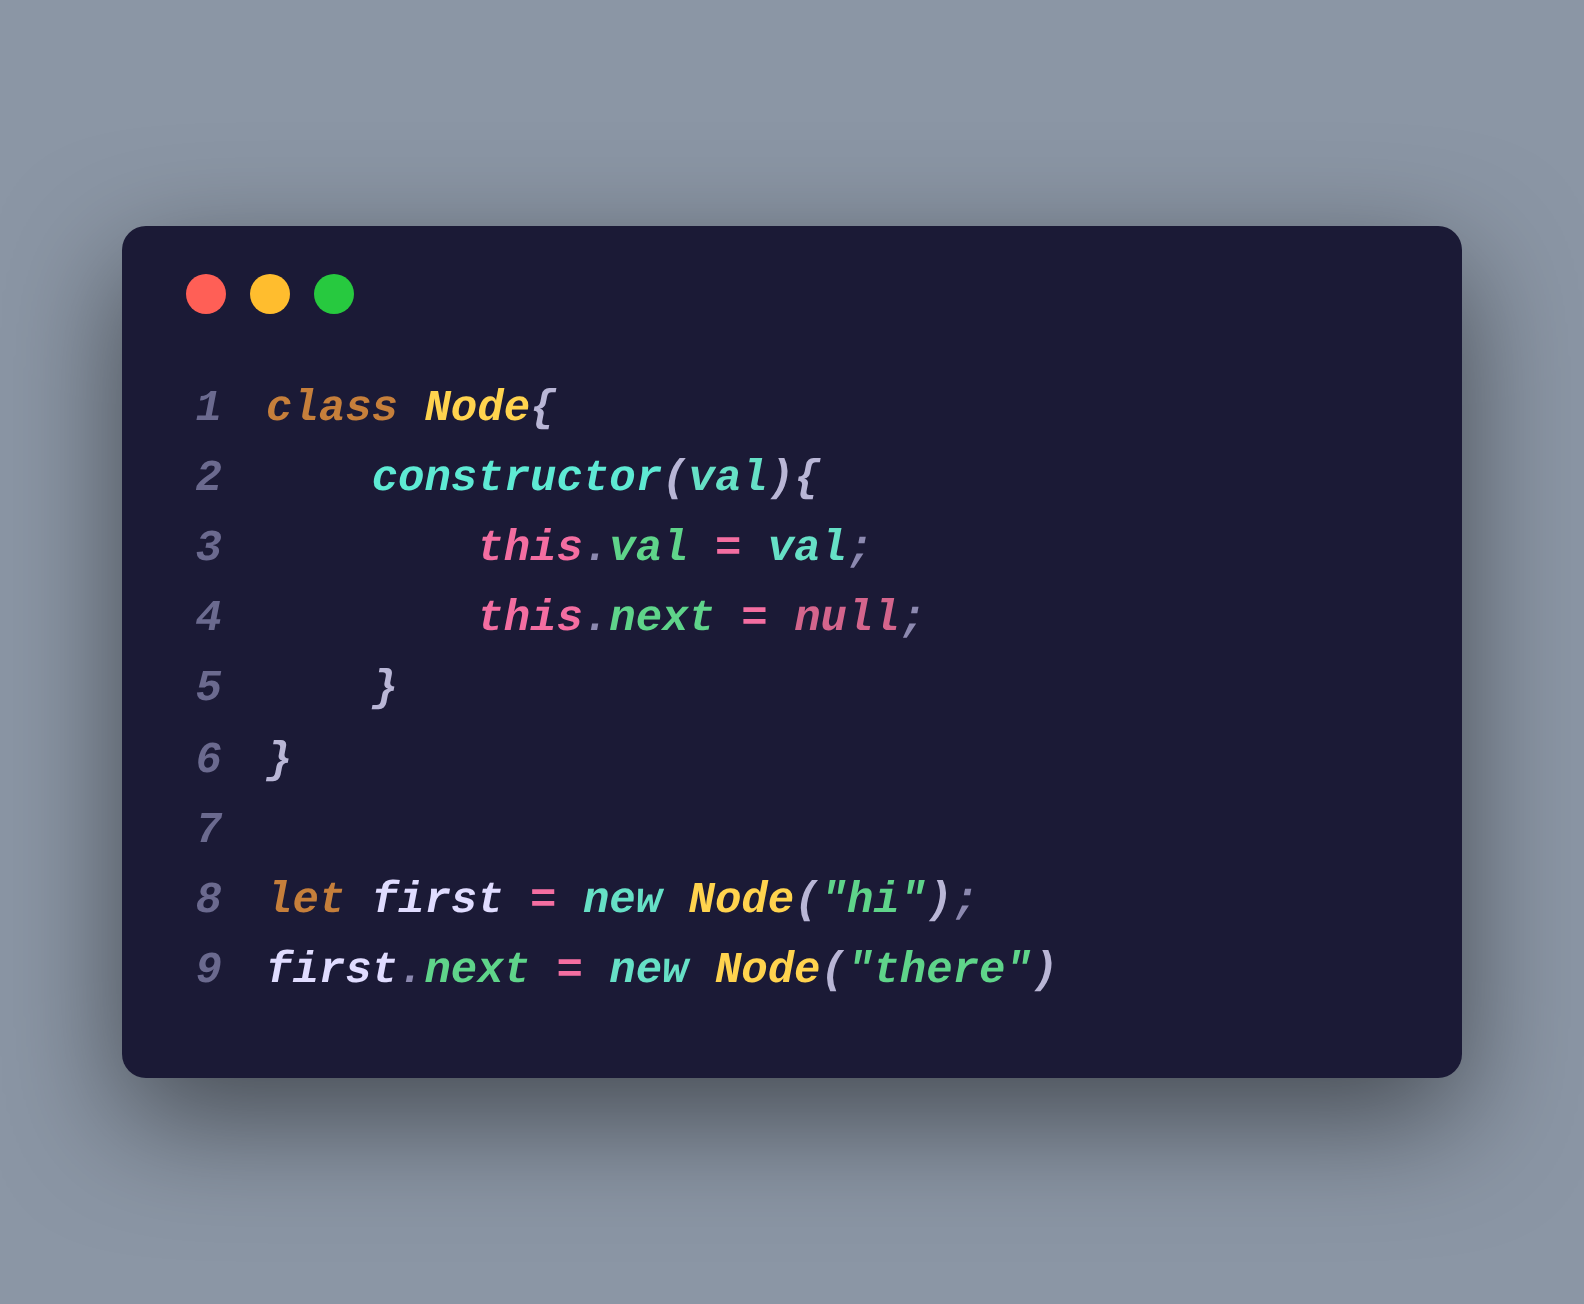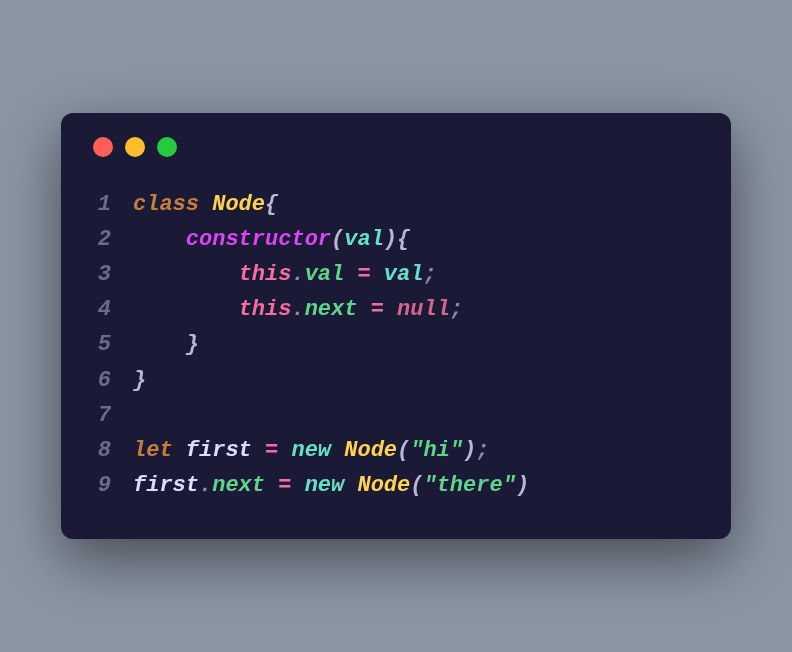--- a/index.html
+++ b/index.html
@@ -63,21 +63,21 @@
     <div class="dot" style="background:#ffbd2e"></div>
     <div class="dot" style="background:#27c93f"></div>
   </div>
   <div class="code" id="code">
       <div class="line">
         <span class="lineno">1</span>
         <span class="code-content"><span class="tok" style="color: rgb(198, 127, 59);">class </span><span class="tok" style="color: rgb(255, 211, 78);">Node</span><span class="tok" style="color: rgb(185, 182, 214);">{</span></span>
       </div>
       <div class="line">
         <span class="lineno">2</span>
-        <span class="code-content">    <span class="tok" style="color: #d946ef;">constructor</span><span class="tok" style="color: rgb(185, 182, 214);">(</span><span class="tok" style="color: rgb(102, 224, 198);">val</span><span class="tok" style="color: rgb(185, 182, 214);">)</span><span class="tok" style="color: rgb(185, 182, 214);">{</span></span>
+        <span class="code-content">    <span class="tok" style="color: #5eead4;">constructor</span><span class="tok" style="color: rgb(185, 182, 214);">(</span><span class="tok" style="color: rgb(102, 224, 198);">val</span><span class="tok" style="color: rgb(185, 182, 214);">)</span><span class="tok" style="color: rgb(185, 182, 214);">{</span></span>
       </div>
       <div class="line">
         <span class="lineno">3</span>
         <span class="code-content">        <span class="tok" style="color: rgb(244, 110, 161);">this</span><span class="tok" style="color: rgb(140, 137, 176);">.</span><span class="tok" style="color: rgb(95, 212, 138);">val</span><span class="tok" style="color: rgb(244, 110, 161);"> = </span><span class="tok" style="color: rgb(102, 224, 198);">val</span><span class="tok" style="color: rgb(140, 137, 176);">;</span></span>
       </div>
       <div class="line">
         <span class="lineno">4</span>
         <span class="code-content">        <span class="tok" style="color: rgb(244, 110, 161);">this</span><span class="tok" style="color: rgb(140, 137, 176);">.</span><span class="tok" style="color: rgb(95, 212, 138);">next</span><span class="tok" style="color: rgb(244, 110, 161);"> = </span><span class="tok" style="color: rgb(212, 101, 140);">null</span><span class="tok" style="color: rgb(140, 137, 176);">;</span></span>
       </div>
       <div class="line">

